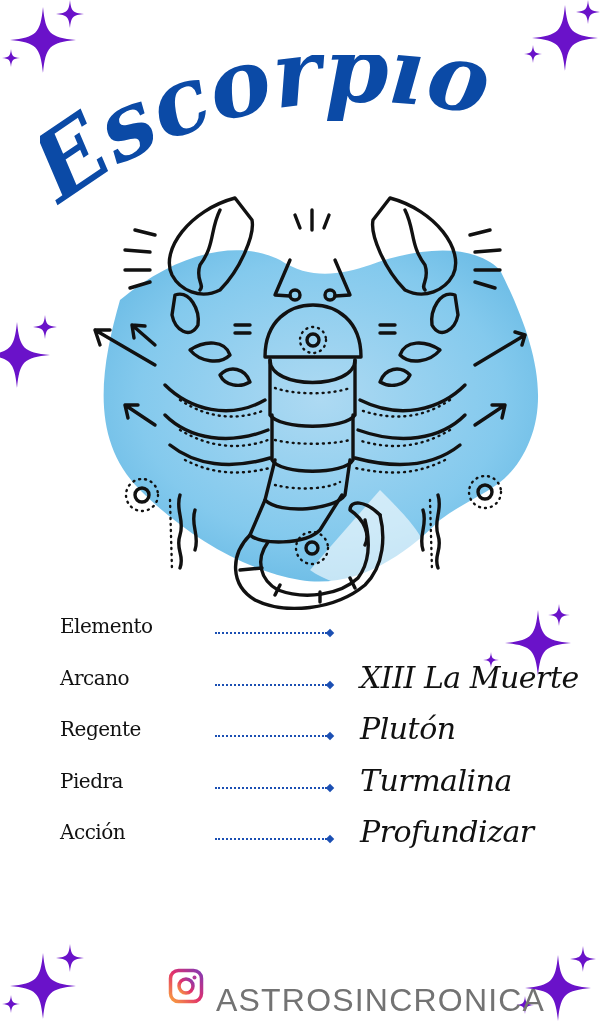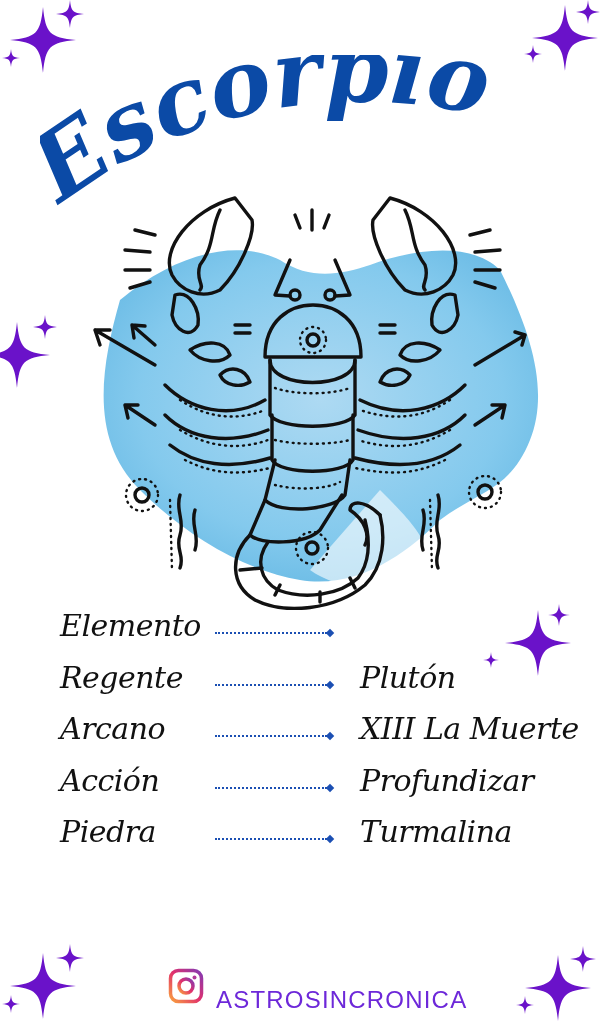--- a/index.html
+++ b/index.html
@@ -15,22 +15,22 @@
     font-weight: bold;
     fill: #0b4aa6;
   }
 
   .illus { position: absolute; left: 80px; top: 190px; width: 470px; height: 420px; }
 
   .rows { position: absolute; left: 60px; top: 606px; width: 530px; }
   .row { position: relative; height: 51.5px; }
   .row .label {
     position: absolute; left: 0; top: 0;
-    font-family: "DejaVu Serif", serif; font-style: italic;
-    font-size: 30px; color: #111; line-height: 40px; letter-spacing: -0.5px;
+    font-family: "DejaVu Serif", serif; 
+    font-size: 20px; color: #111; line-height: 40px; letter-spacing: -0.5px;
   }
   .row .value {
     position: absolute; left: 300px; top: 0;
     font-family: "DejaVu Serif", serif; font-style: italic;
     font-size: 30px; color: #111; line-height: 40px; letter-spacing: -0.5px;
     white-space: nowrap;
   }
   .row .connector {
     position: absolute; left: 155px; top: 24px; width: 118px; height: 6px;
   }
@@ -40,21 +40,21 @@
   }
   .row .connector .diamond {
     position: absolute; right: 0; top: 0;
     width: 6px; height: 6px; background: #1b4fb3; transform: rotate(45deg);
   }
 
   .footer { position: absolute; left: 168px; top: 966px; height: 40px; display: flex; align-items: center; }
   .ig-icon { width: 36px; height: 36px; margin-right: 12px; }
   .handle {
     font-family: "Liberation Sans", sans-serif;
-    font-size: 24px; color: #6d28d9; letter-spacing: 1.2px; margin-top: 28px;
+    font-size: 32px; color: #737373; letter-spacing: 1.2px; margin-top: 28px;
   }
 </style>
 </head>
 <body>
 
 <div class="page">
 
   <svg width="0" height="0" style="position:absolute">
     <defs>
       <symbol id="star4" viewBox="-50 -50 100 100">
@@ -195,50 +195,50 @@
 
   <div class="rows">
     <div class="row">
       <span class="label">Elemento</span>
       <span class="connector">
           <span class="dots"></span>
           <span class="diamond"></span>
         </span>
     </div>
     <div class="row">
+      <span class="label">Arcano</span>
+      <span class="connector">
+          <span class="dots"></span>
+          <span class="diamond"></span>
+        </span>
+      <span class="value">XIII La Muerte</span>
+    </div>
+    <div class="row">
       <span class="label">Regente</span>
       <span class="connector">
           <span class="dots"></span>
           <span class="diamond"></span>
         </span>
       <span class="value">Plutón</span>
     </div>
     <div class="row">
-      <span class="label">Arcano</span>
-      <span class="connector">
-          <span class="dots"></span>
-          <span class="diamond"></span>
-        </span>
-      <span class="value">XIII La Muerte</span>
+      <span class="label">Piedra</span>
+      <span class="connector">
+          <span class="dots"></span>
+          <span class="diamond"></span>
+        </span>
+      <span class="value">Turmalina</span>
     </div>
     <div class="row">
       <span class="label">Acción</span>
       <span class="connector">
           <span class="dots"></span>
           <span class="diamond"></span>
         </span>
       <span class="value">Profundizar</span>
-    </div>
-    <div class="row">
-      <span class="label">Piedra</span>
-      <span class="connector">
-          <span class="dots"></span>
-          <span class="diamond"></span>
-        </span>
-      <span class="value">Turmalina</span>
     </div>
   </div>
 
   <div class="footer">
     <svg class="ig-icon" viewBox="0 0 36 36" width="36" height="36">
       <defs>
         <linearGradient id="igg" x1="0" y1="1" x2="1" y2="0">
           <stop offset="0%" stop-color="#f9a03f"></stop>
           <stop offset="50%" stop-color="#e1306c"></stop>
           <stop offset="100%" stop-color="#833ab4"></stop>

